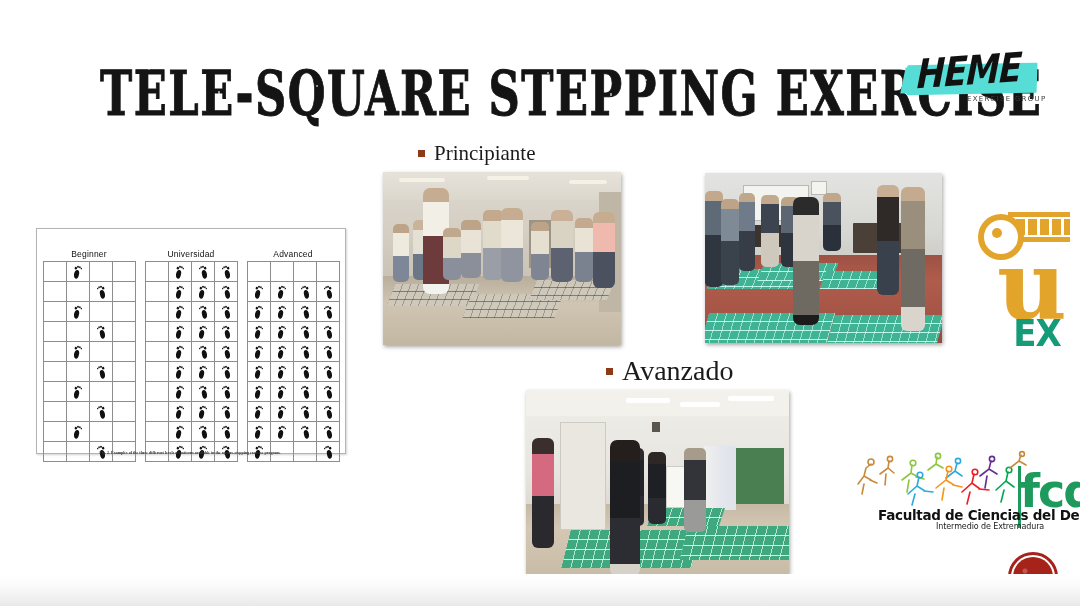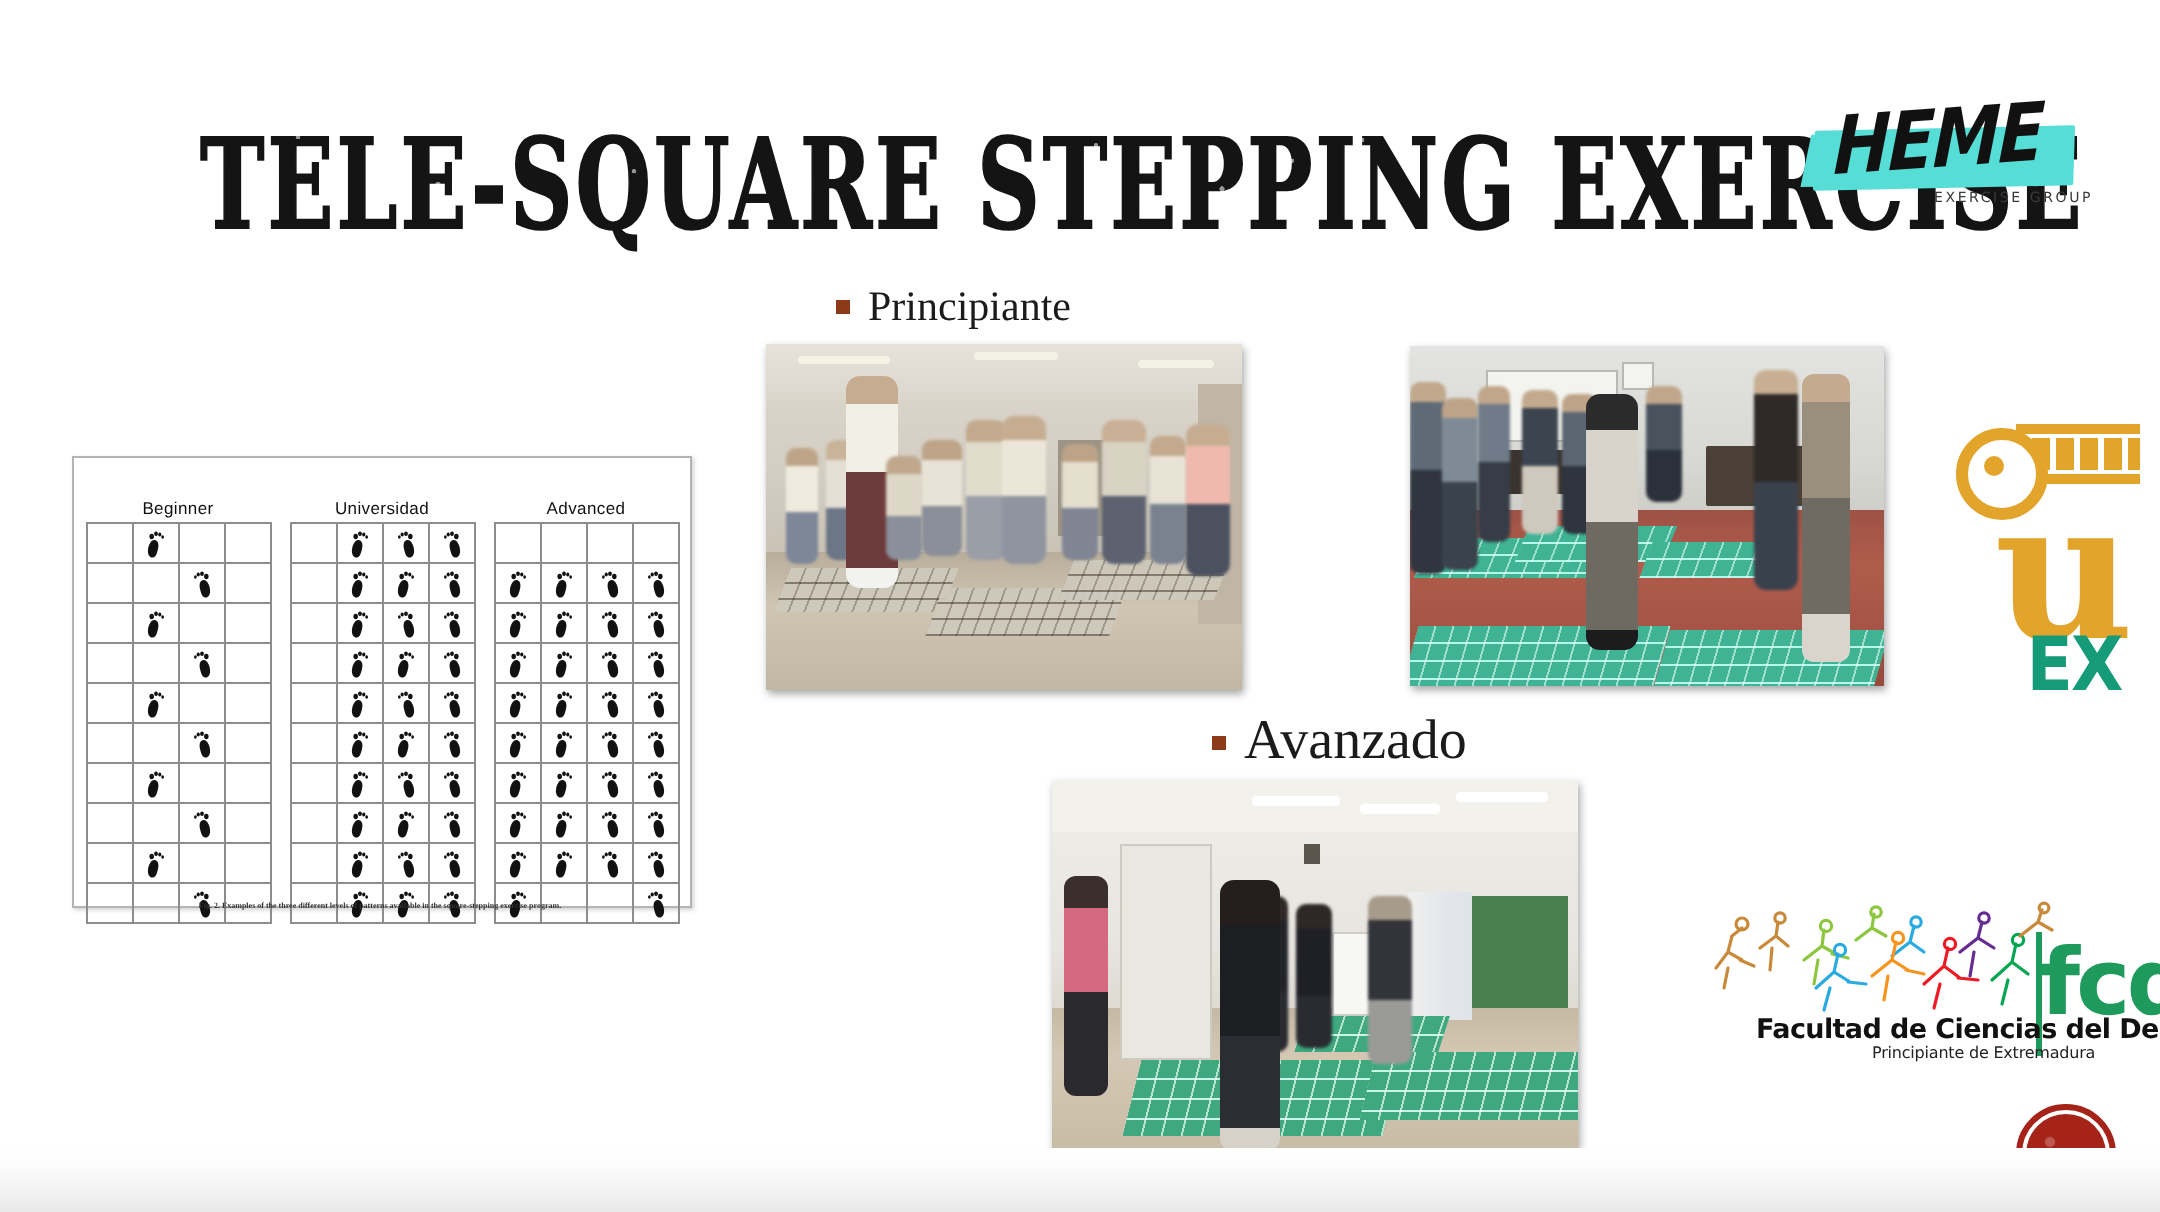--- a/index.html
+++ b/index.html
@@ -1390,21 +1390,21 @@
           </g>
           <g stroke="#C88A3A">
             <path d="M160 18 l9 -7 l7 4 M169 11 l2 -6"></path>
             <circle cx="172" cy="4" r="2.4"></circle>
           </g>
         </g>
       </svg>
     </div>
     <div class="fcd-bar"></div>
     <div class="fcd-text">Facultad de Ciencias del Deporte</div>
-    <div class="fcd-sub">Principiante de Extremadura</div>
+    <div class="fcd-sub">Intermedio de Extremadura</div>
     <div class="fcd-mark">fcd</div>
   </div>
 
   <div class="seal">
     <div class="ring"></div>
     <div class="core"></div>
   </div>
 
   <div class="bottom-strip"></div>
 </div>

